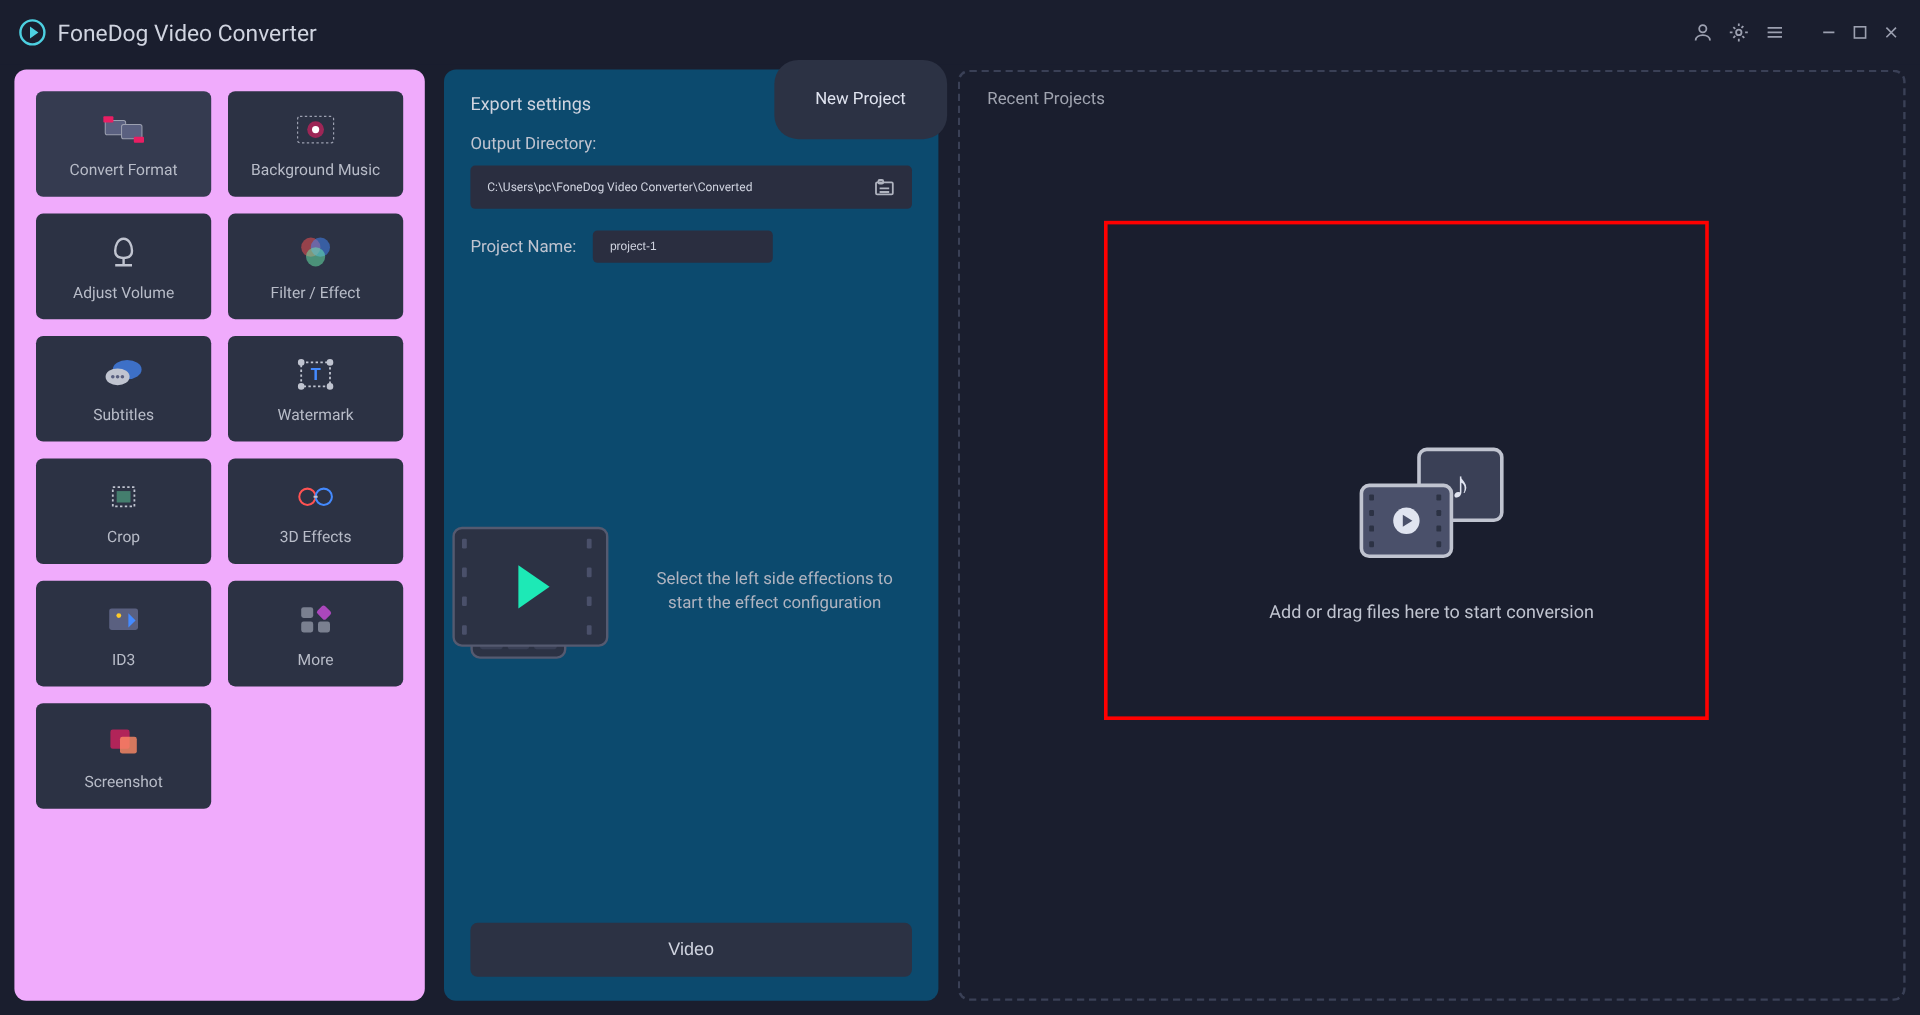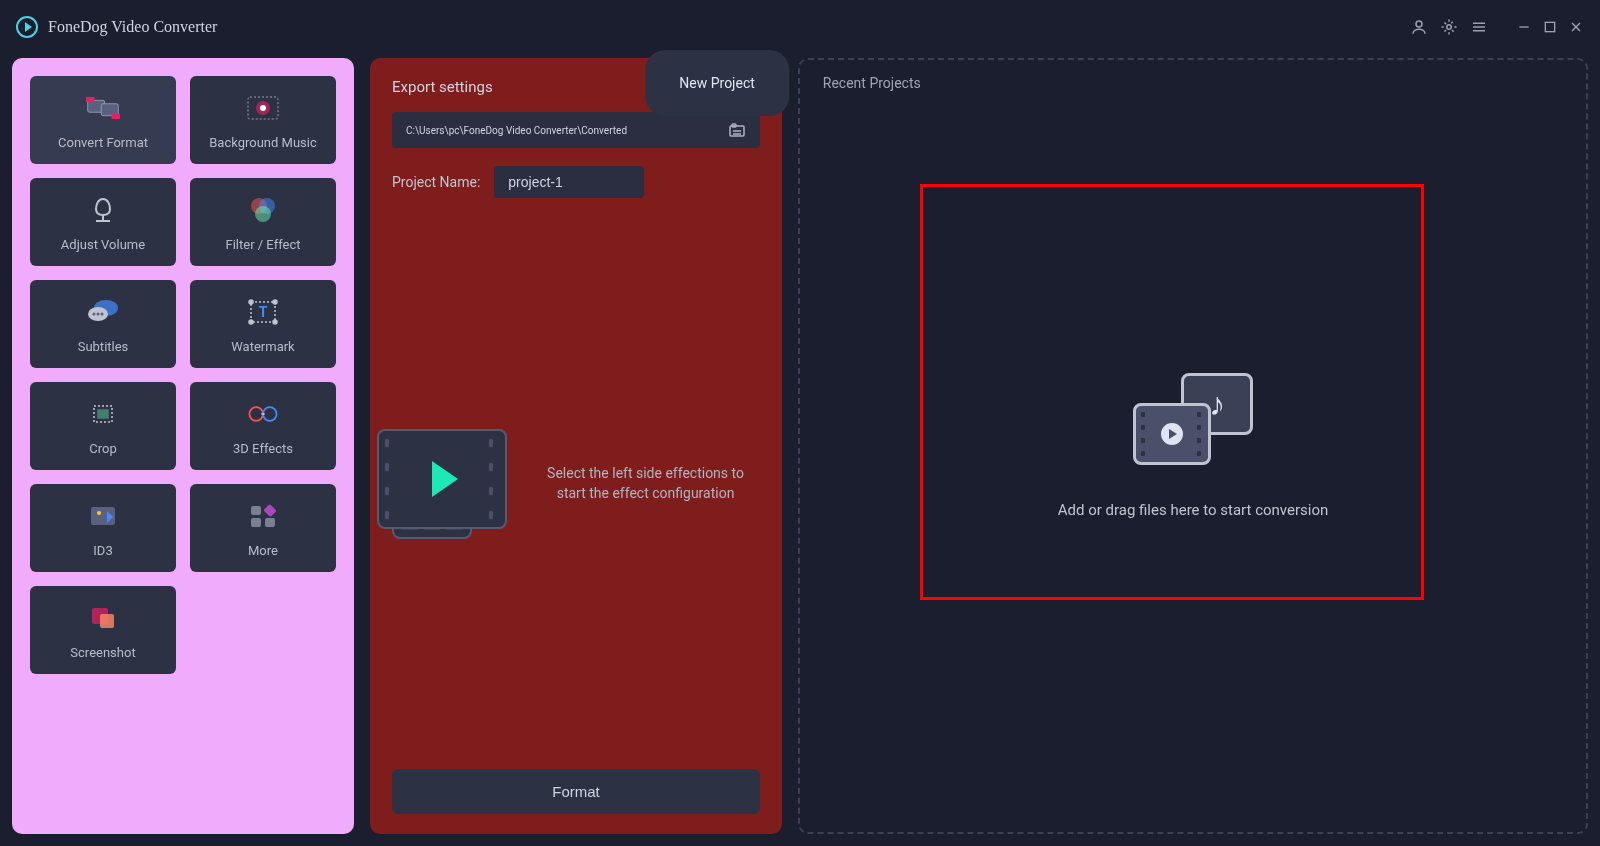--- a/index.html
+++ b/index.html
@@ -23,21 +23,21 @@
   border: 2px solid #4dd0e1;
   display: flex; align-items: center; justify-content: center;
 }
 .logo-icon::after {
   content: ""; width: 0; height: 0;
   border-left: 7px solid #4dd0e1;
   border-top: 5px solid transparent;
   border-bottom: 5px solid transparent;
   margin-left: 2px;
 }
-.app-title { font-size: 16px; color: #d0d4e0; font-weight: 400; font-family: Liberation Serif, serif; }
+.app-title { font-size: 19px; color: #d0d4e0; font-weight: 400; }
 .tabs-center {
   position: absolute; left: 50%; transform: translateX(-50%);
   display: flex; gap: 0; top: 10px;
 }
 .tab {
   padding: 25px 34px; font-size: 14px;
   color: #a0a4b0; cursor: pointer; margin-top: 40px;
 }
 .tab.active {
   background: #2c3244; border-radius: 20px; color: #e0e4f0;
@@ -65,37 +65,37 @@
   background: #2c3244; border-radius: 6px;
   height: 88px;
   display: flex; flex-direction: column; align-items: center; justify-content: center;
   gap: 10px; cursor: pointer;
 }
 .tool-card.selected { background: #353b50; }
 .tool-icon { width: 34px; height: 34px; display: flex; align-items: center; justify-content: center; }
 .tool-label { font-size: 13px; color: #b8bcc8; }
 
 .settings-panel {
-  flex: 1; background: #7f1d1d; border-radius: 10px;
+  flex: 1; background: #0c4a6e; border-radius: 10px;
   padding: 20px 22px;
   display: flex; flex-direction: column;
   max-width: 412px;
 }
 .settings-title { font-size: 15px; color: #d0d4e0; margin-bottom: 16px; }
 .field-label { font-size: 14px; color: #c0c4d0; margin-bottom: 10px; }
 .dir-input {
   background: #2a2e40; border-radius: 4px;
   padding: 10px 14px; font-size: 10px; color: #d0d4e0;
   display: flex; align-items: center; justify-content: space-between;
   margin-bottom: 18px;
 }
 .project-row { display: flex; align-items: center; gap: 14px; }
 .project-name-input {
   background: #2a2e40; border: none; border-radius: 4px;
-  padding: 8px 14px; font-size: 14px; color: #d0d4e0;
+  padding: 8px 14px; font-size: 10px; color: #d0d4e0;
   width: 150px;
 }
 .preview-area {
   flex: 1; display: flex; flex-direction: row;
   align-items: center; justify-content: center; gap: 24px;
 }
 .preview-graphic { position: relative; width: 190px; height: 110px; }
 .clip-box {
   position: absolute; border-radius: 8px;
   border: 2px solid #555a70;
@@ -333,20 +333,21 @@
             <rect x="4" y="4" width="16" height="16" rx="2" fill="#e91e63" opacity="0.7"></rect>
             <rect x="12" y="10" width="14" height="14" rx="2" fill="#ff8a65" opacity="0.8"></rect>
           </svg>
       </div>
       <div class="tool-label">Screenshot</div>
     </div>
   </div>
 
   <div class="settings-panel">
     <div class="settings-title">Export settings</div>
+    <div class="field-label">Output Directory:</div>
     <div class="dir-input">
       <span>C:\Users\pc\FoneDog Video Converter\Converted</span>
       <svg width="18" height="16" viewBox="0 0 18 16" fill="none" stroke="#b0b4c0" stroke-width="1.5">
           <rect x="2" y="4" width="14" height="10" rx="1"></rect>
           <rect x="4" y="2" width="4" height="3" rx="1"></rect>
           <line x1="5" y1="9" x2="13" y2="9"></line>
           <line x1="5" y1="12" x2="13" y2="12"></line>
         </svg>
     </div>
     <div class="project-row">
@@ -380,21 +381,21 @@
               <div></div>
               <div></div>
               <div></div>
               <div></div>
             </div>
         </div>
       </div>
       <div class="preview-hint">Select the left side effections to start the effect configuration</div>
     </div>
 
-    <button class="export-btn">Format</button>
+    <button class="export-btn">Video</button>
   </div>
 
   <div class="drop-panel">
     <div class="drop-inner">
       <div class="drop-graphic">
         <div class="music-box">
             <div class="note">♪</div>
           </div>
         <div class="video-box">
           <div class="vspr-l">

